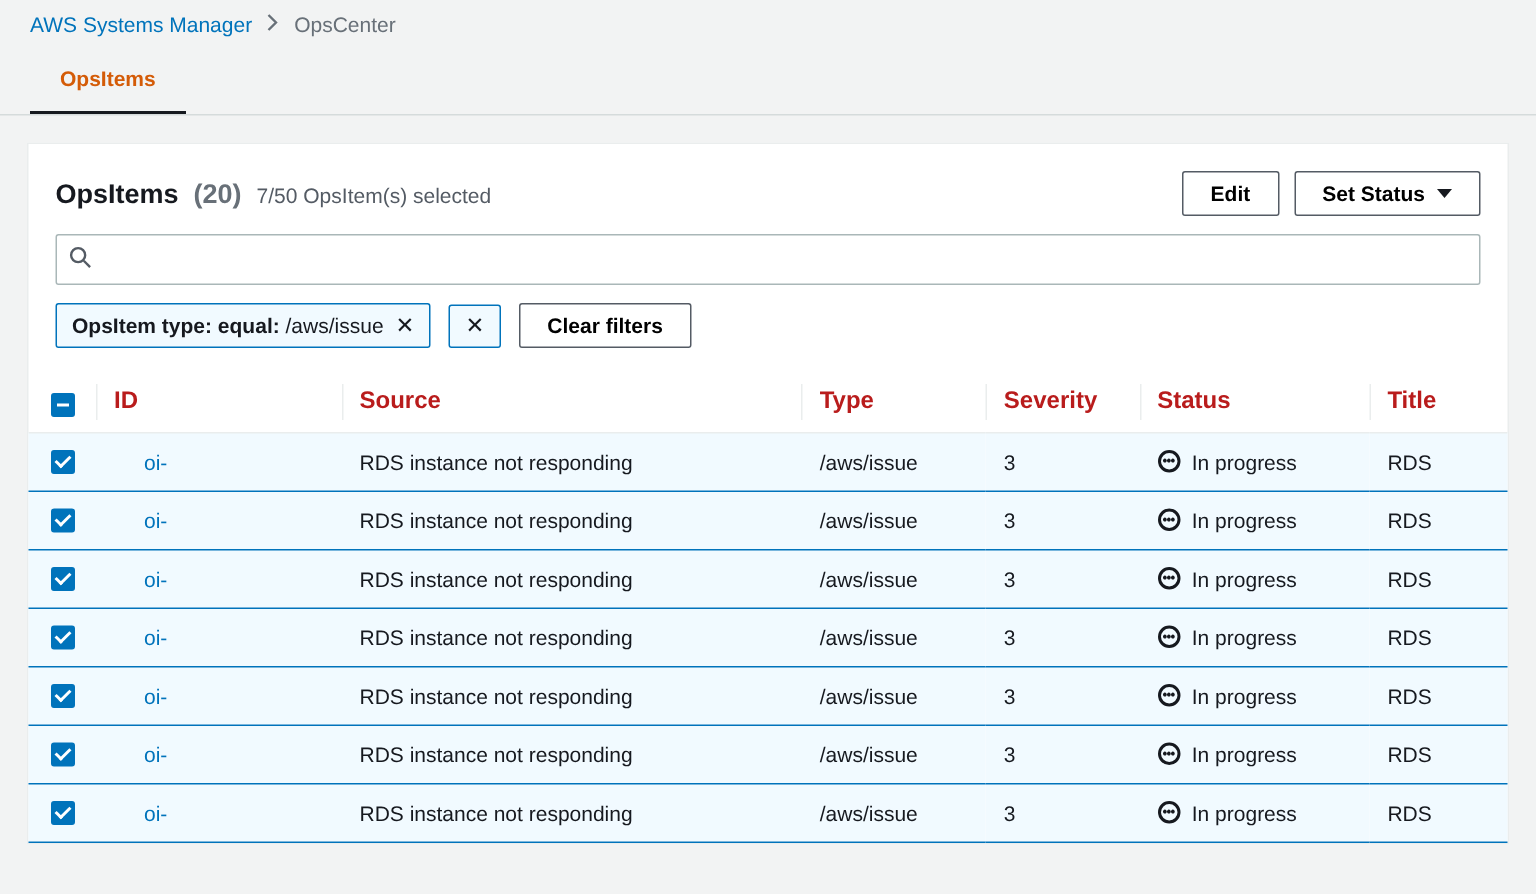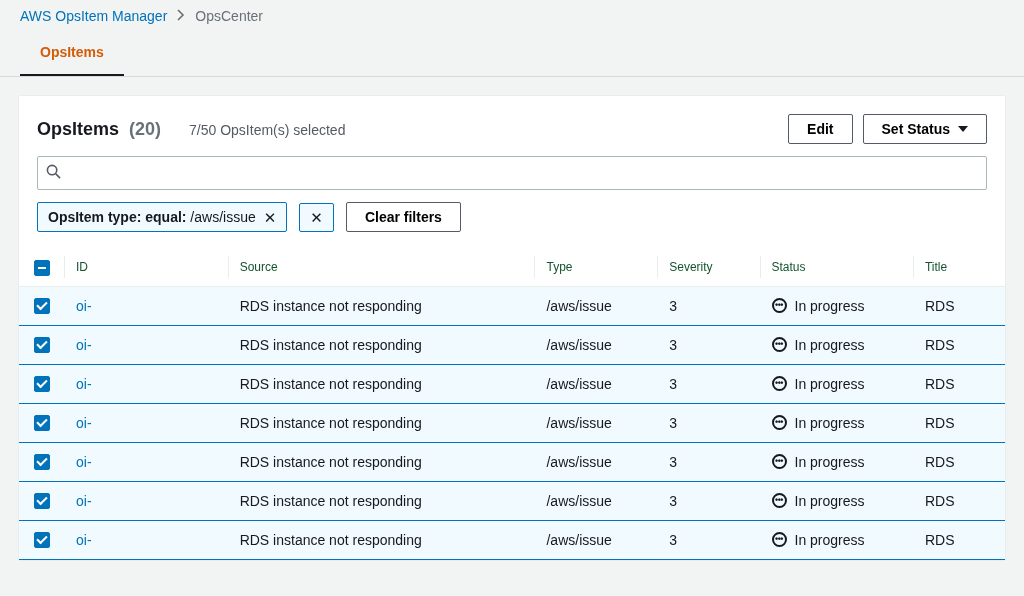--- a/index.html
+++ b/index.html
@@ -55,21 +55,21 @@
   }
   .panel-header {
     display: flex;
     justify-content: space-between;
     align-items: center;
     padding: 0 18px 12px;
   }
   .panel-title-wrap { display: flex; align-items: baseline; gap: 10px; }
   .panel-title { font-size: 18px; font-weight: 700; }
   .panel-count { font-size: 18px; font-weight: 700; color: #687078; }
-  .panel-sub { font-size: 14px; color: #545b64; margin-left: 18px; }
+  .panel-sub { font-size: 14px; color: #545b64; margin-left: 0; }
   .panel-actions { display: flex; gap: 10px; }
   .btn {
     border: 1px solid #545b64;
     background: #fff;
     color: #000000;
     font-weight: 700;
     font-size: 14px;
     padding: 6px 18px;
     border-radius: 2px;
     cursor: pointer;
@@ -123,23 +123,23 @@
     gap: 8px;
     font-size: 14px;
   }
   .chip .bold { font-weight: 700; }
   .chip .x { cursor: pointer; color: #16191f; font-size: 15px; line-height: 1; }
 
   
   table { width: 100%; border-collapse: collapse; }
   thead th {
     text-align: left;
-    font-weight: 400;
-    font-size: 12px;
-    color: #14532d;
+    font-weight: 700;
+    font-size: 16px;
+    color: #b91c1c;
     padding: 10px 12px;
     border-bottom: 1px solid #eaeded;
     position: relative;
   }
   thead th:not(:first-child)::before {
     content: "";
     position: absolute;
     left: 0; top: 8px; bottom: 8px;
     width: 1px;
     background: #eaeded;
@@ -181,21 +181,21 @@
     background: #fff;
   }
   .chkbox.checked::after {
     content: "";
     width: 4px;
     height: 8px;
     border: solid #fff;
     border-width: 0 2px 2px 0;
     transform: rotate(45deg) translate(-1px,-1px);
   }
-  .id-link { color: #0073bb; }
+  .id-link { color: #0073bb; margin-left: 20px; }
   .status-cell { display: flex; align-items: center; gap: 8px; }
   .prog-icon {
     width: 15px; height: 15px;
     border: 2px solid #16191f;
     border-radius: 50%;
     display: inline-flex;
     align-items: center;
     justify-content: center;
     letter-spacing: 0.5px;
   }
@@ -205,21 +205,21 @@
     background: #16191f;
     box-shadow: -3.5px 0 0 -0.0px #fff inset;
     display: none;
   }
   .dots { font-size: 9px; line-height: 1; font-weight: 900; letter-spacing: -0.5px; }
 </style>
 </head>
 <body>
 
 <div class="breadcrumb">
-  <a class="link">AWS OpsItem Manager</a>
+  <a class="link">AWS Systems Manager</a>
   <span class="chev">
     <svg width="8" height="12" viewBox="0 0 8 12">
         <path d="M1 1 L6 6 L1 11" stroke="#687078" stroke-width="1.6" fill="none"></path>
       </svg>
   </span>
   <span class="current">OpsCenter</span>
 </div>
 
 <div class="tabs">
   <div class="tab active">OpsItems</div>

